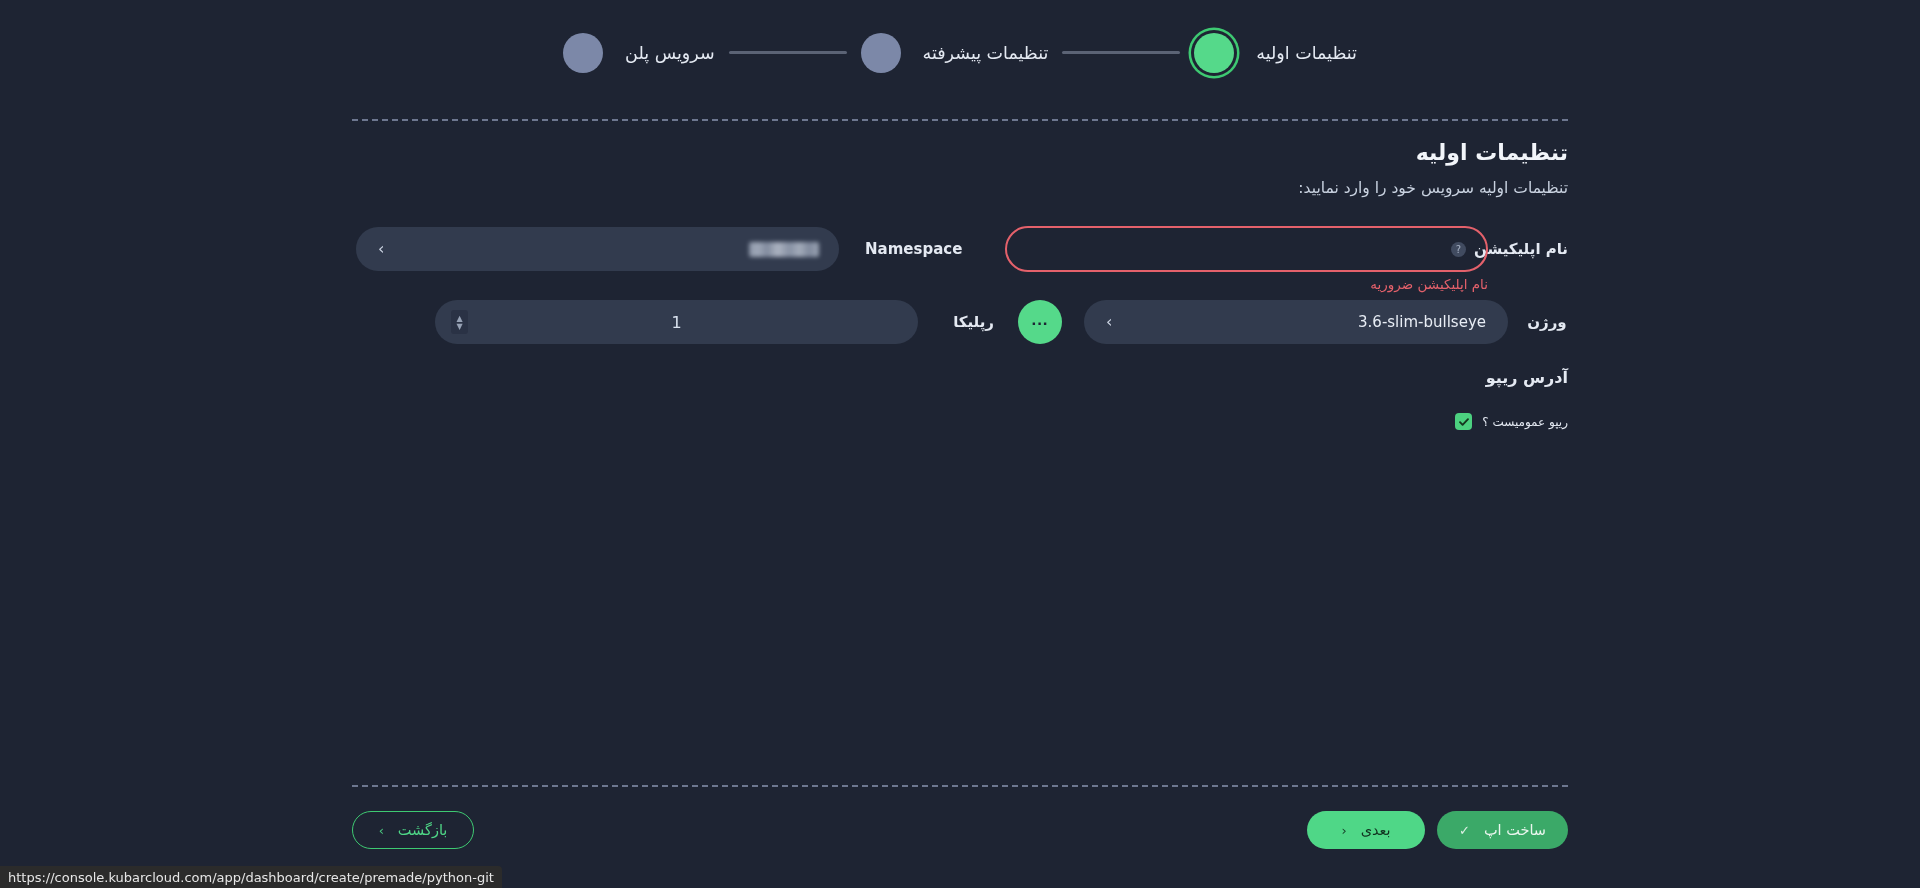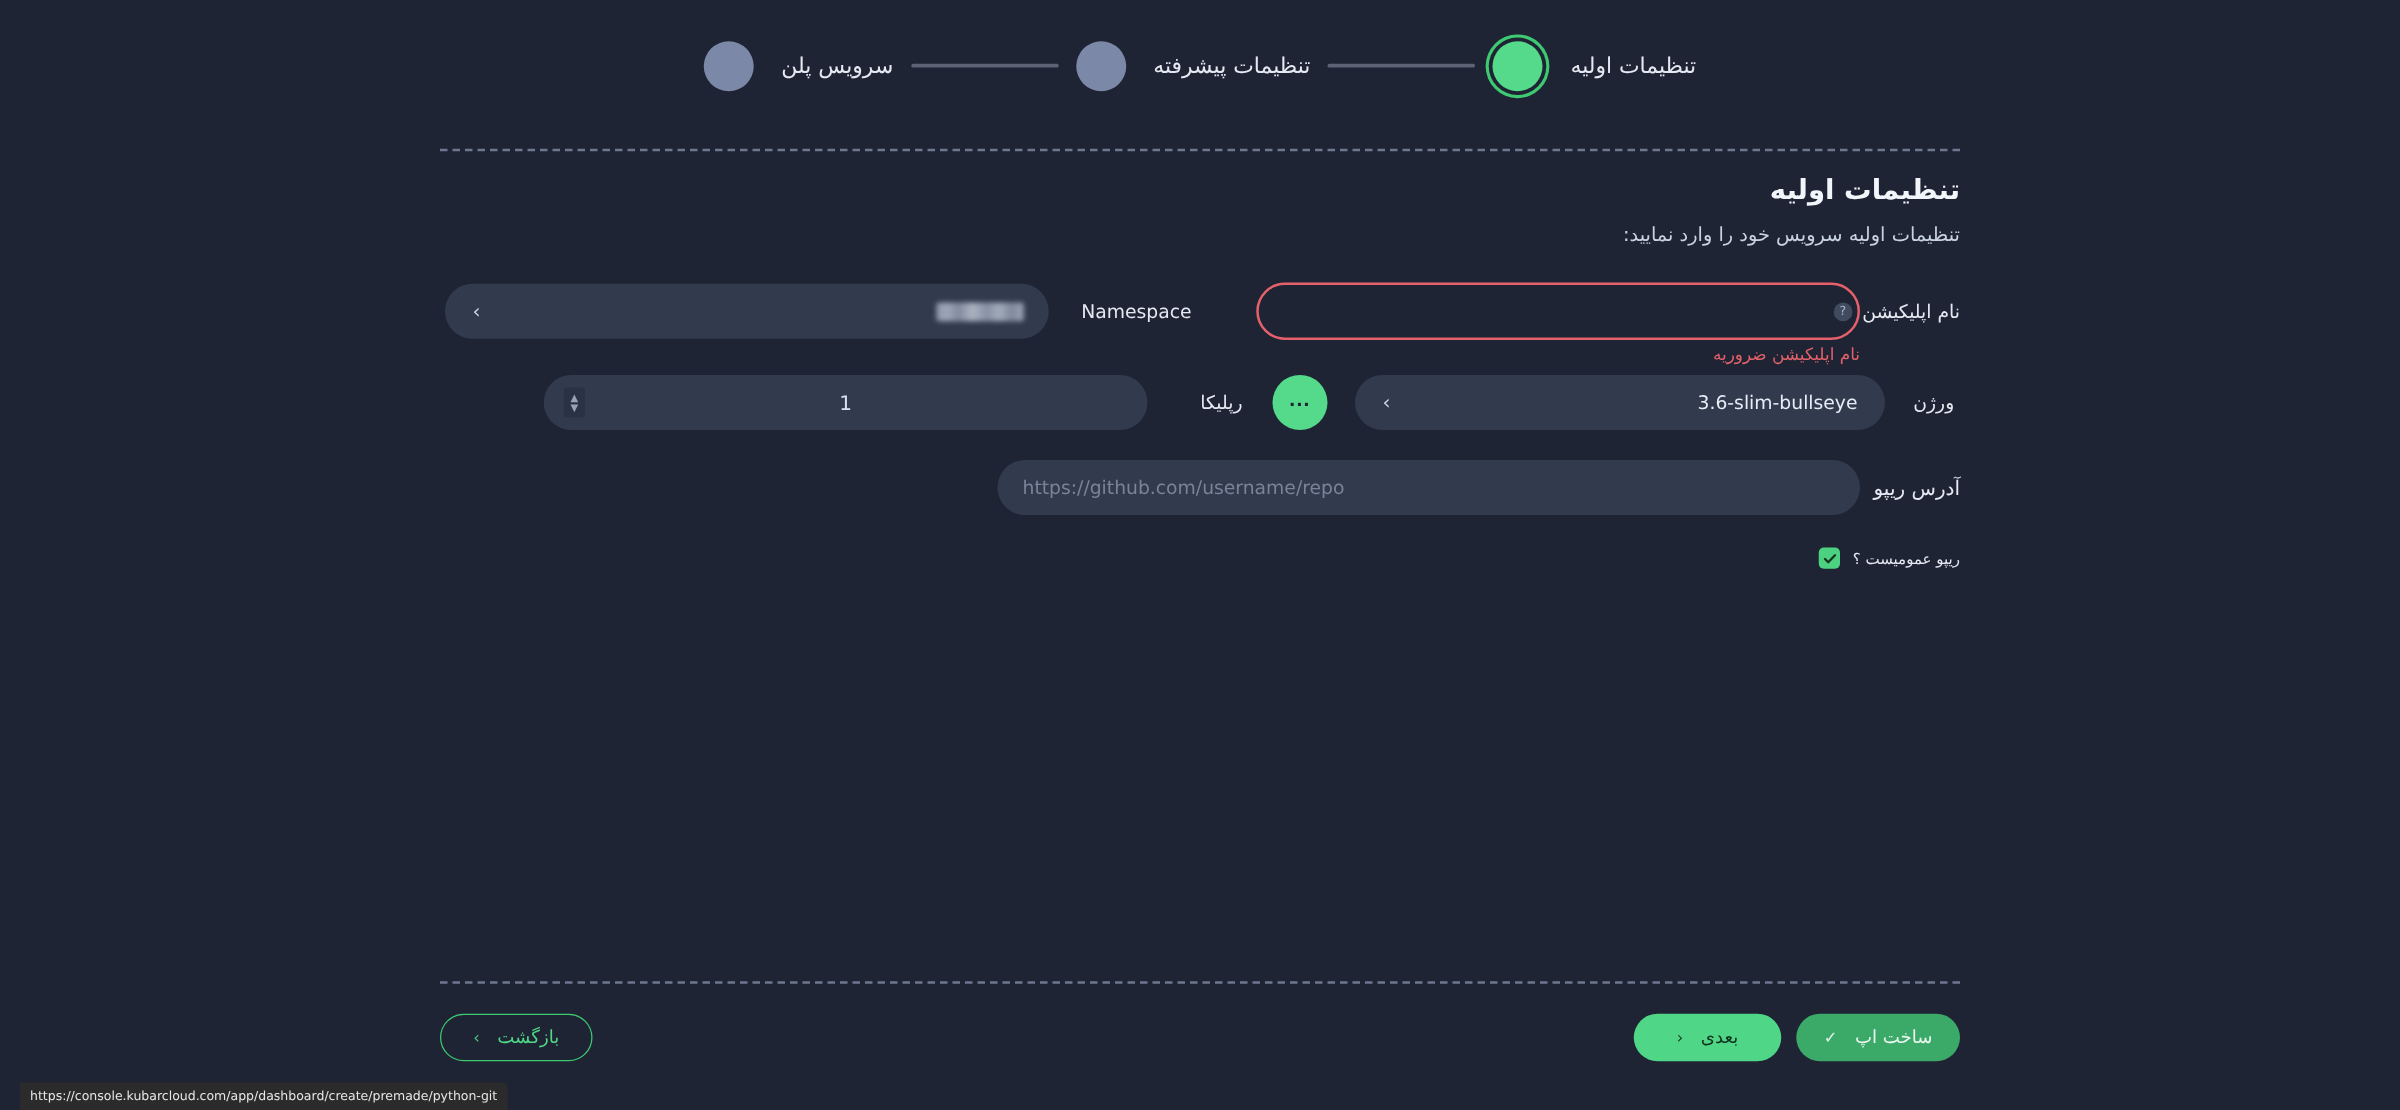--- a/index.html
+++ b/index.html
@@ -108,20 +108,21 @@
   .row-namespace { margin-top: 29px; }
   .row-version   { margin-top: 28px; }
   .row-repo      { margin-top: 24px; }
   .row-public    { margin-top: 26px; }
 
   .field-label {
     font-size: 15px;
     color: #e4e9f2;
     white-space: nowrap;
     text-align: right;
+    font-weight: bold;
   }
   .label-app {
     width: 74px;
     display: flex;
     align-items: center;
     justify-content: flex-start;
     gap: 8px;
     flex: 0 0 auto;
   }
   .help-badge {
@@ -397,26 +398,26 @@
     color: #4fd787;
     border: 1.6px solid #3ec972;
     padding: 0 24px;
     min-width: 122px;
   }
   .btn .gl { font-size: 13px; line-height: 1; opacity: .92; }
 
   
   .status-bar {
     position: absolute;
-    left: 16px;
+    left: 0;
     bottom: 0;
     height: 22px;
     background: #2b2b2b;
     color: #e6e6e6;
-    font-size: 10px;
+    font-size: 13px;
     font-family: "DejaVu Sans", "Liberation Sans", sans-serif;
     display: flex;
     align-items: center;
     padding: 0 8px;
     border-top-right-radius: 4px;
     direction: ltr;
     z-index: 20;
   }
 </style>
 </head>
@@ -492,21 +493,20 @@
       <span class="spinner">
         <span>▲</span>
         <span>▼</span>
       </span>
     </div>
 
   </div>
 
   <div class="form-row row-repo">
     <div class="repo-label field-label">آدرس ریپو</div>
-    <input class="repo-input" type="text" placeholder="https://github.com/username/repo" style="">
   </div>
 
   <div class="row-public">
     <span class="public-label">ریپو عمومیست ؟</span>
     <span class="checkbox">
       <svg width="12" height="12" viewBox="0 0 12 12" aria-hidden="true">
         <path d="M2 6.2 L4.6 8.8 L10 3.2" fill="none" stroke="#15371f" stroke-width="1.9" stroke-linecap="round" stroke-linejoin="round"></path>
       </svg>
     </span>
   </div>

